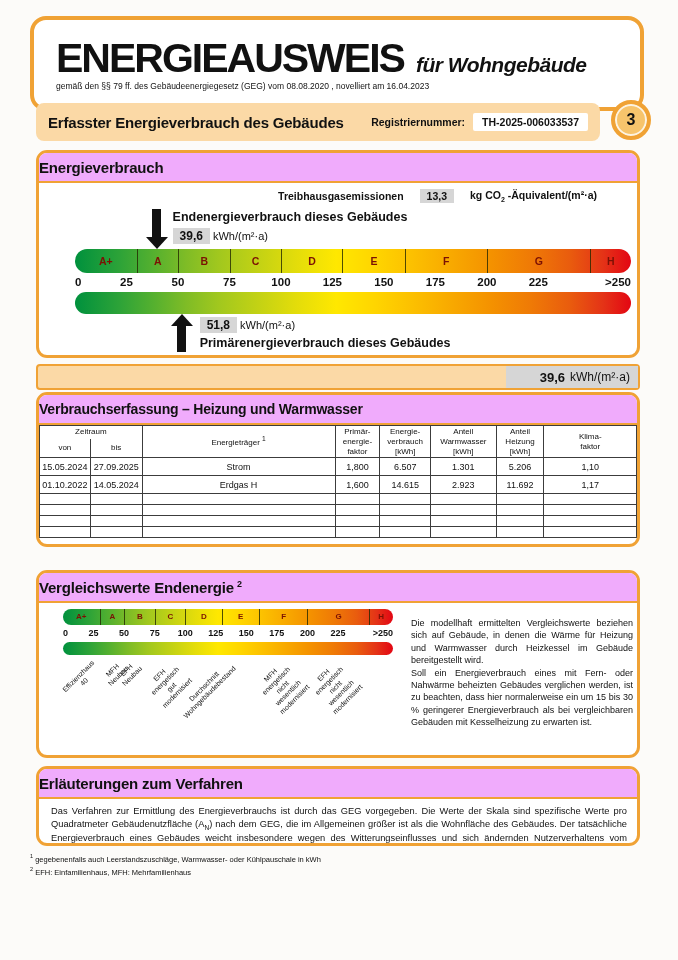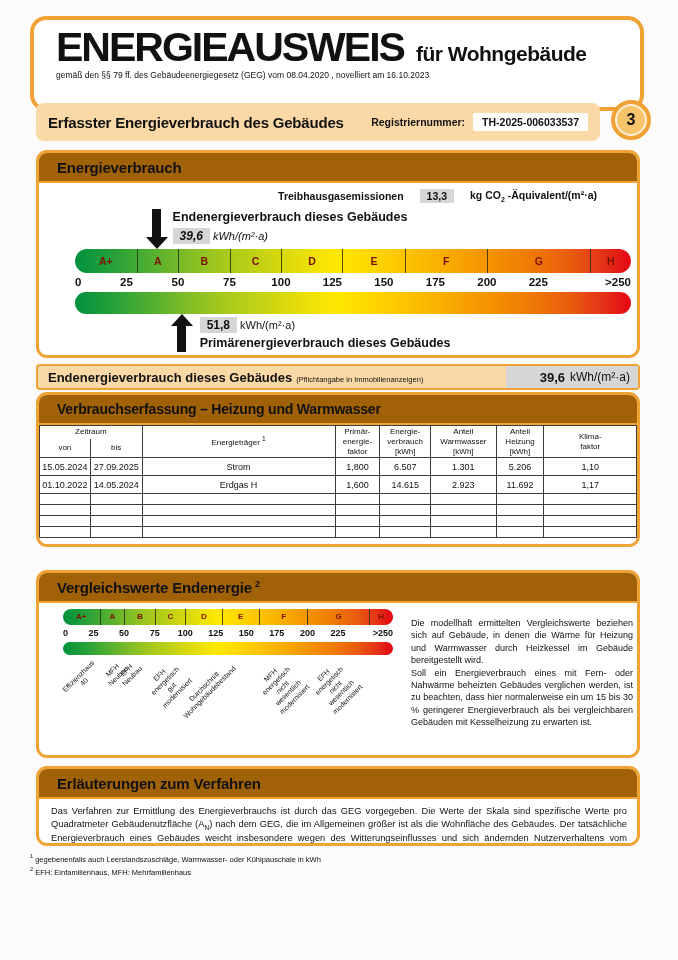--- a/index.html
+++ b/index.html
@@ -1,25 +1,25 @@
 <!DOCTYPE html>
 <html><head>
 <meta charset="utf-8">
 <style>
   html,body{margin:0;padding:0;background:#ffffff;}
   .sheet{position:relative;width:678px;height:960px;background:#fcfbf9;
          font-family:"Liberation Sans", sans-serif;color:#111;overflow:hidden;}
   .obox{position:absolute;background:#fff;border:3px solid #f0a235;border-radius:11px;box-sizing:border-box;overflow:hidden;}
-  .strip{background:#a16207;border-bottom:2px solid #f0a235;height:28px;display:flex;align-items:center;padding-left:18px;}
+  .strip{background:#f0abfc;border-bottom:2px solid #f0a235;height:28px;display:flex;align-items:center;padding-left:0;}
   .strip b{font-size:15px;letter-spacing:-0.2px;}
   
-  .hdr{position:absolute;left:30px;top:16px;width:614px;height:95px;border:4px solid #f0a235;border-radius:16px;background:#fff;box-sizing:border-box;padding:6px 0 0 22px;}
+  .hdr{position:absolute;left:30px;top:16px;width:614px;height:95px;border:4px solid #f0a235;border-radius:16px;background:#fff;box-sizing:border-box;padding:17px 0 0 22px;}
   .hdr-line{display:flex;align-items:baseline;gap:12px;}
   .hdr-title{font-size:41px;font-weight:bold;letter-spacing:-2px;line-height:1.05;}
-  .hdr-suffix{font-size:21px;font-weight:bold;letter-spacing:-0.5px;}
+  .hdr-suffix{font-size:21px;font-weight:bold;letter-spacing:-0.5px;font-style:italic;}
   .hdr-sub{font-size:8.5px;margin-top:1px;}
   
   .regbar{position:absolute;left:36px;top:103px;width:564px;height:38px;background:#fbd9a6;border-radius:8px;display:flex;align-items:center;padding:0 12px;box-sizing:border-box;}
   .regbar .t{font-size:15px;font-weight:bold;letter-spacing:-0.2px;}
   .regbar .rl{margin-left:auto;font-size:10.5px;font-weight:bold;}
   .regbar .rv{margin-left:8px;background:#fff;border-radius:2px;padding:3px 9px;font-size:10.5px;font-weight:bold;}
   .badge{position:absolute;left:611px;top:100px;width:32px;height:32px;border-radius:50%;border:4px solid #f0a235;background:#f7c46c;box-shadow:inset 0 0 0 2px #fdf3e2;display:flex;align-items:center;justify-content:center;font-size:16px;font-weight:bold;}
   
   .sec-energy{left:36px;top:150px;width:604px;height:208px;}
   .ghg{position:absolute;right:40px;top:36px;display:flex;align-items:center;gap:16px;font-size:10.5px;font-weight:bold;}
@@ -41,21 +41,21 @@
   .scale .grad-bar{top:83px;height:22px;}
   .pointer{position:absolute;width:22px;}
   .pd{top:0;}
   .pd .shaft{width:9px;height:28px;background:#111;margin:0 auto;}
   .pd .head{width:0;height:0;border-left:11px solid transparent;border-right:11px solid transparent;border-top:12px solid #111;}
   .pu{top:105px;}
   .pu .head{width:0;height:0;border-left:11px solid transparent;border-right:11px solid transparent;border-bottom:12px solid #111;}
   .pu .shaft{width:9px;height:26px;background:#111;margin:0 auto;}
   .end-label{position:absolute;top:1px;white-space:nowrap;}
   .end-label .l1{font-size:12.5px;font-weight:bold;}
-  .end-label .l2{margin-top:4px;font-size:11px;font-style:italic;}
+  .end-label .l2{margin-top:4px;font-size:11px;}
   .prim-label{position:absolute;top:108px;white-space:nowrap;}
   .prim-label .l1{font-size:11px;}
   .prim-label .l2{margin-top:3px;font-size:12.5px;font-weight:bold;}
   .vb-12{font-size:12px;}
   
   .endbar{position:absolute;left:36px;top:364px;width:604px;height:26px;background:#fbd9a6;border:2px solid #f0a235;border-radius:4px;box-sizing:border-box;display:flex;align-items:center;}
   .endbar .lt{padding-left:10px;font-size:13px;font-weight:bold;white-space:nowrap;}
   .endbar .note{font-size:7.5px;font-weight:normal;margin-left:4px;}
   .endbar .gv{margin-left:auto;height:100%;width:132px;background:#d6d6d6;display:flex;align-items:center;justify-content:flex-end;padding-right:8px;box-sizing:border-box;gap:5px;}
   .endbar .gv b{font-size:13px;}
@@ -94,21 +94,21 @@
 </head>
 <body>
 
 <div class="sheet">
 
   <div class="hdr">
     <div class="hdr-line">
       <span class="hdr-title">ENERGIEAUSWEIS</span>
       <span class="hdr-suffix">für Wohngebäude</span>
     </div>
-    <div class="hdr-sub">gemäß den §§ 79 ff. des Gebäudeenergiegesetz (GEG) vom 08.04.2020 , novelliert am 16.10.2023</div>
+    <div class="hdr-sub">gemäß den §§ 79 ff. des Gebäudeenergiegesetz (GEG) vom 08.08.2020 , novelliert am 16.04.2023</div>
   </div>
 
   <div class="regbar">
     <span class="t">Erfasster Energieverbrauch des Gebäudes</span>
     <span class="rl">Registriernummer:</span>
     <span class="rv">TH-2025-006033537</span>
   </div>
   <div class="badge">3</div>
 
   <div class="obox sec-energy">
@@ -162,21 +162,20 @@
           <div class="shaft"></div>
       </div>
       <div class="prim-label" style="left:calc(19.18% + 18px);">
         <div class="l1"><span class="valbox vb-12">51,8</span> <span>kWh/(m²·a)</span></div>
         <div class="l2">Primärenergieverbrauch dieses Gebäudes</div>
       </div>
     </div>
   </div>
 
   <div class="endbar">
-    <span class="lt"><span>Endenergieverbrauch dieses Gebäudes</span><span class="note">(Pflichtangabe in Immobilienanzeigen)</span></span>
     <span class="gv">
       <b>39,6</b>
       <span>kWh/(m²·a)</span>
     </span>
   </div>
 
   <div class="obox sec-table">
     <div class="strip">
       <b style="font-size:14px;">Verbrauchserfassung – Heizung und Warmwasser</b>
     </div>

